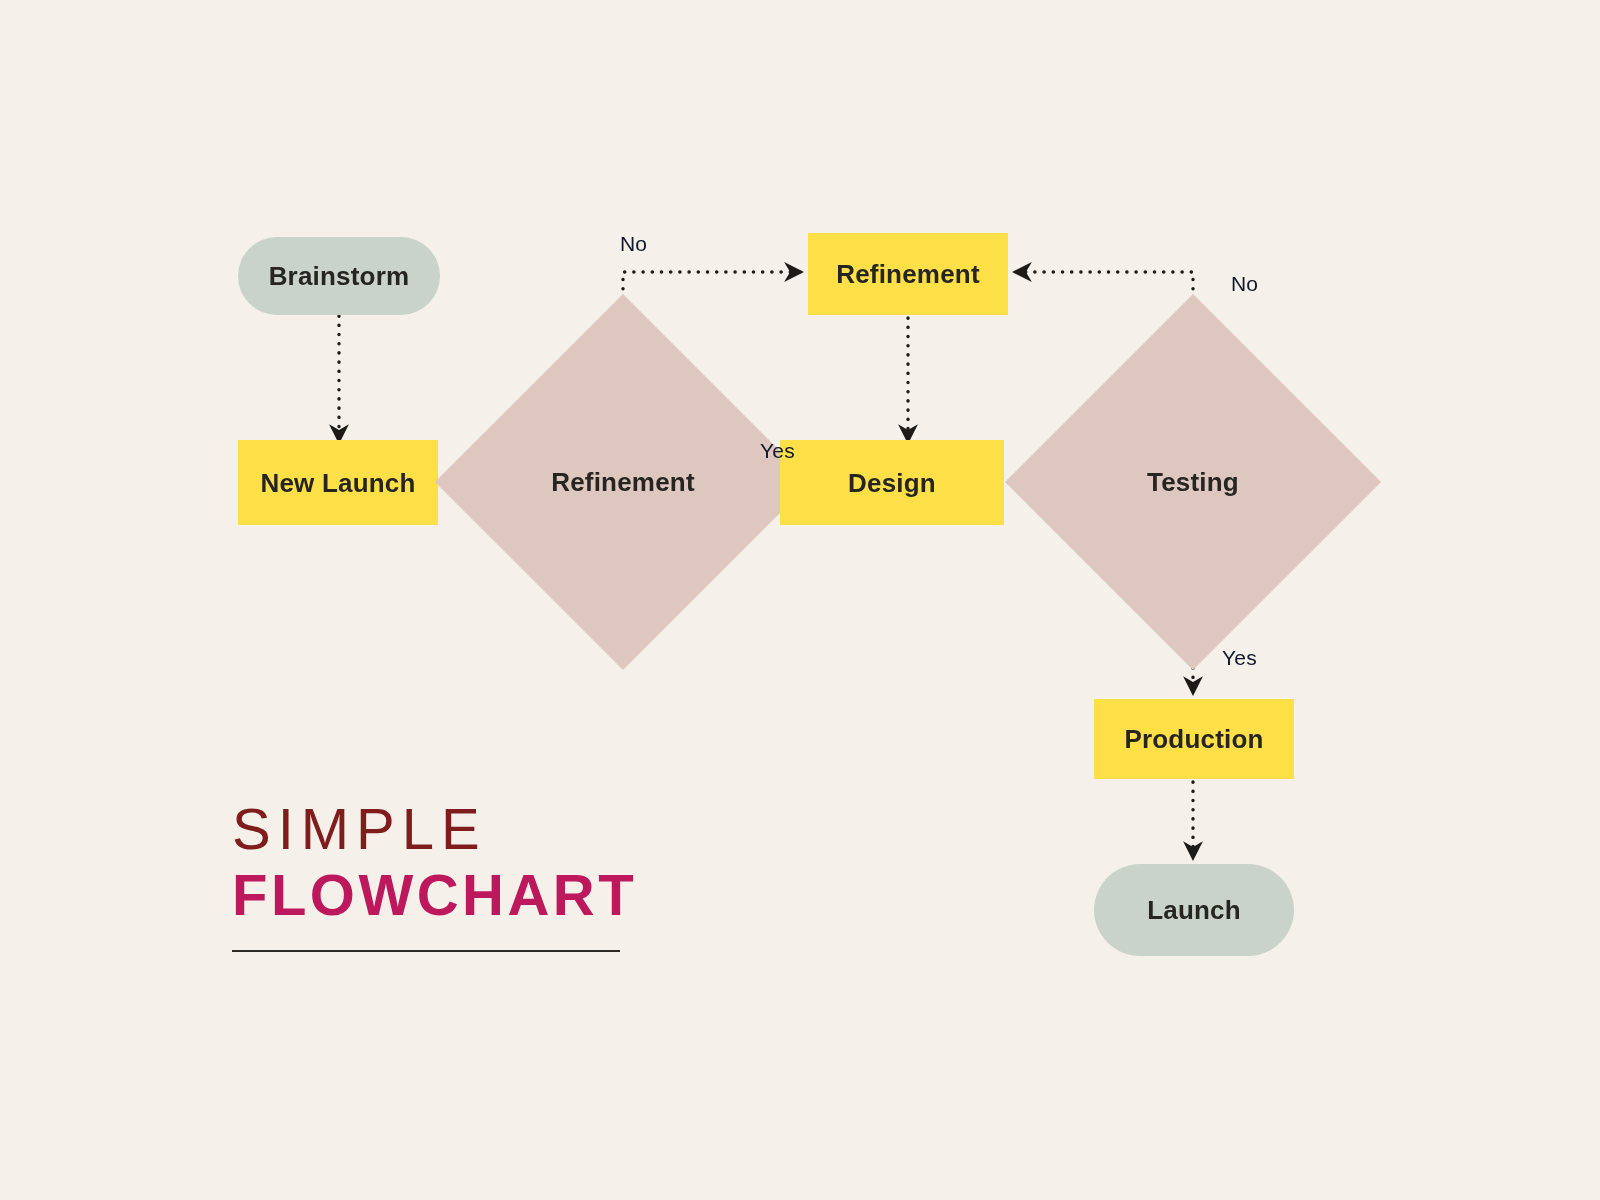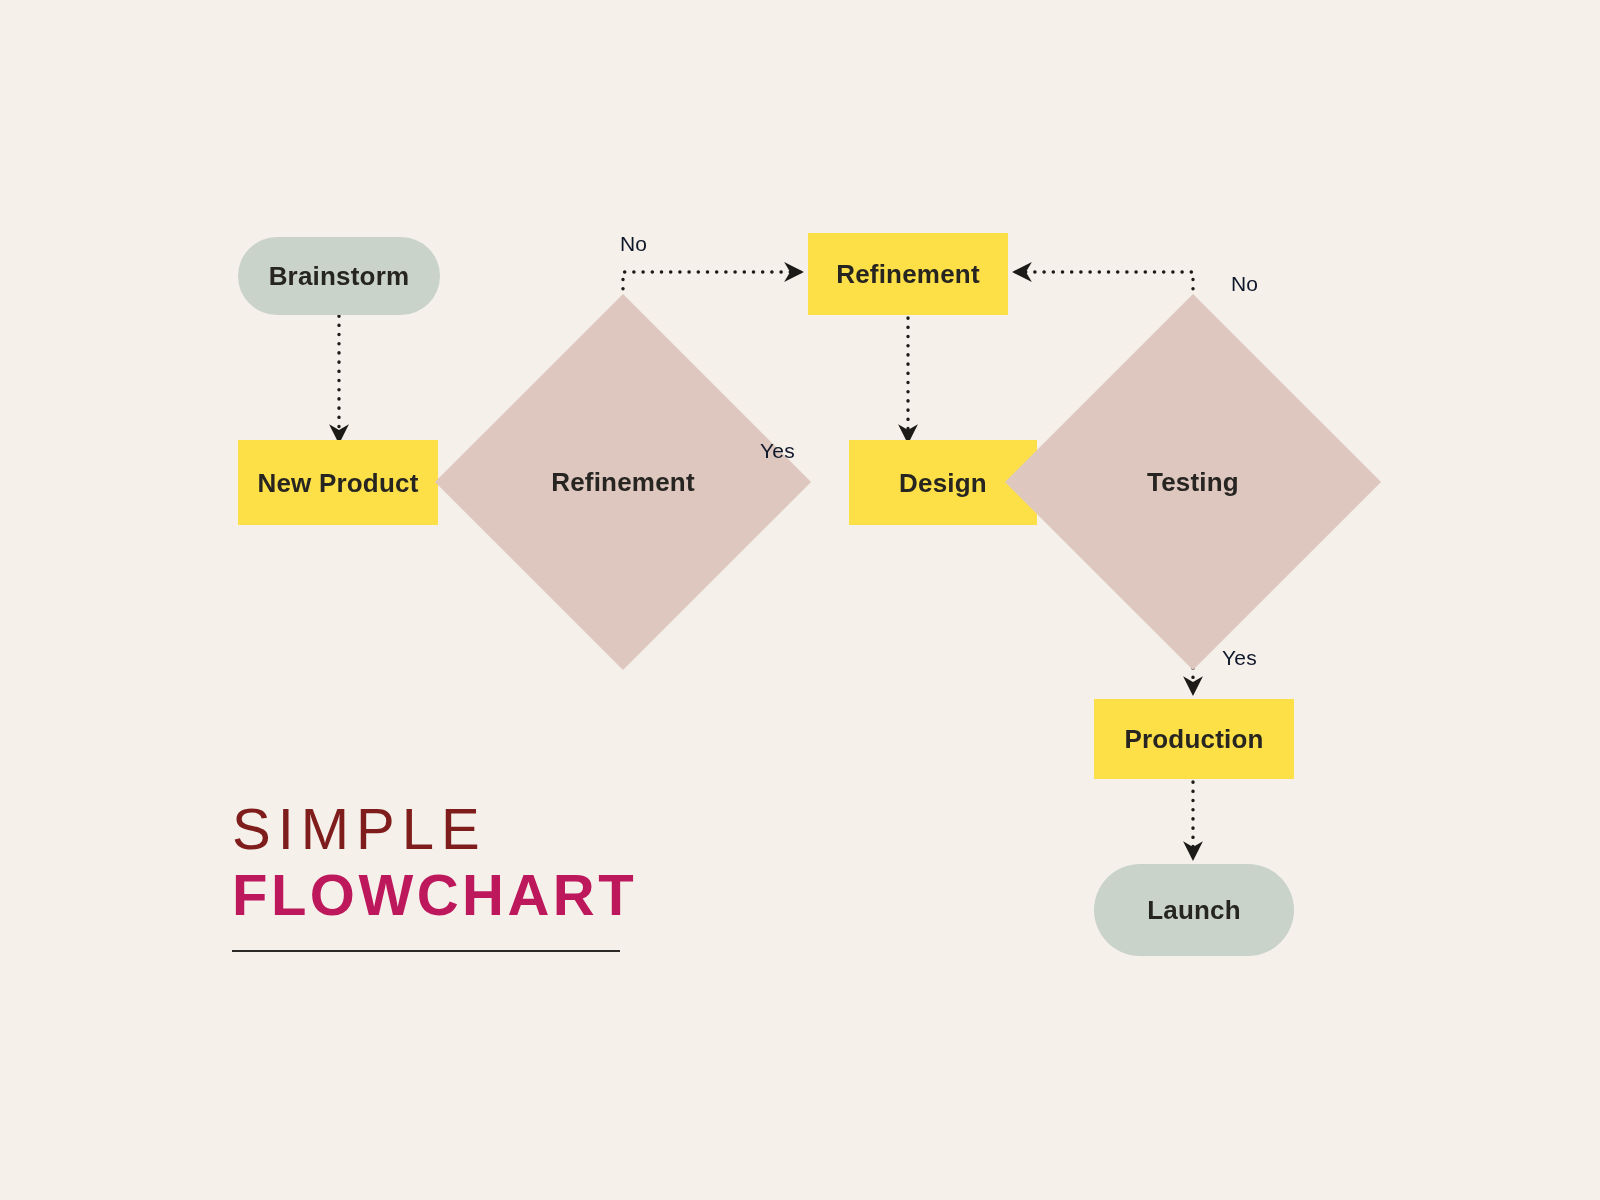--- a/index.html
+++ b/index.html
@@ -128,33 +128,33 @@
     <path d="M 1193 622 L 1193 692" fill="none" stroke="#1c1b18" stroke-width="3.4" stroke-linecap="round" stroke-dasharray="0.2 9" marker-end="url(#arrow)"></path>
 
     <path d="M 1193 782 L 1193 857" fill="none" stroke="#1c1b18" stroke-width="3.4" stroke-linecap="round" stroke-dasharray="0.2 9" marker-end="url(#arrow)"></path>
   </svg>
 
   <div class="node terminal" style="left:238px; top:237px; width:202px; height:78px;">
     <span>Brainstorm</span>
   </div>
 
   <div class="node process" style="left:238px; top:440px; width:200px; height:85px;">
-    <span>New Product</span>
+    <span>New Launch</span>
   </div>
 
   <div class="node decision" style="left:490px; top:349px; width:266px; height:266px;">
     <div class="diamond-shape"></div>
     <span class="diamond-label">Refinement</span>
   </div>
 
   <div class="node process" style="left:808px; top:233px; width:200px; height:82px;">
     <span>Refinement</span>
   </div>
 
-  <div class="node process" style="left:849px; top:440px; width:188px; height:85px;">
+  <div class="node process" style="left:780px; top:440px; width:224px; height:85px;">
     <span>Design</span>
   </div>
 
   <div class="node decision" style="left:1060px; top:349px; width:266px; height:266px;">
     <div class="diamond-shape"></div>
     <span class="diamond-label">Testing</span>
   </div>
 
   <div class="node process" style="left:1094px; top:699px; width:200px; height:80px;justify-content:center;">
     <span>Production</span>

